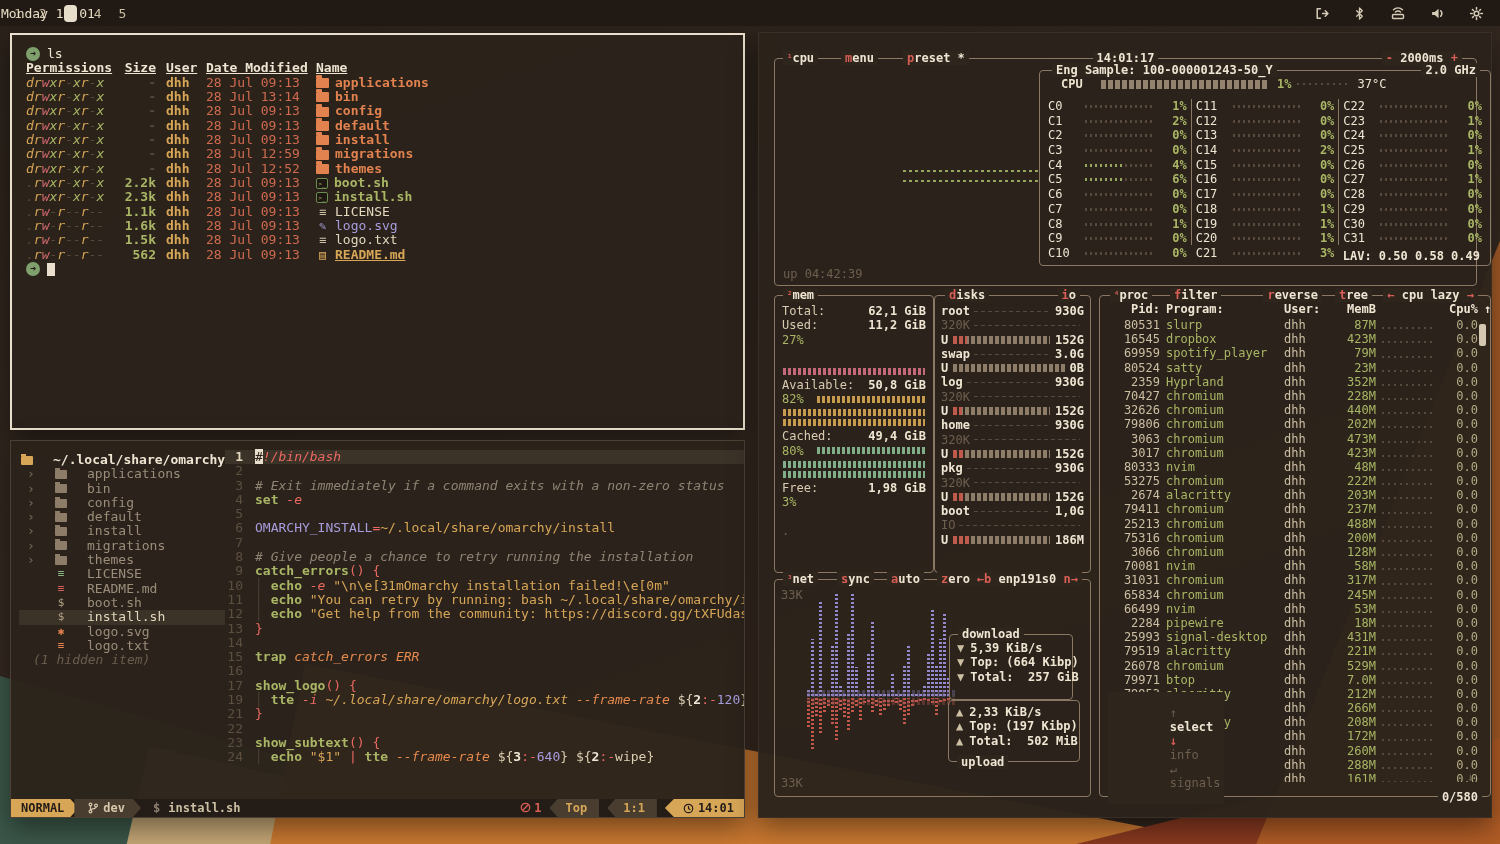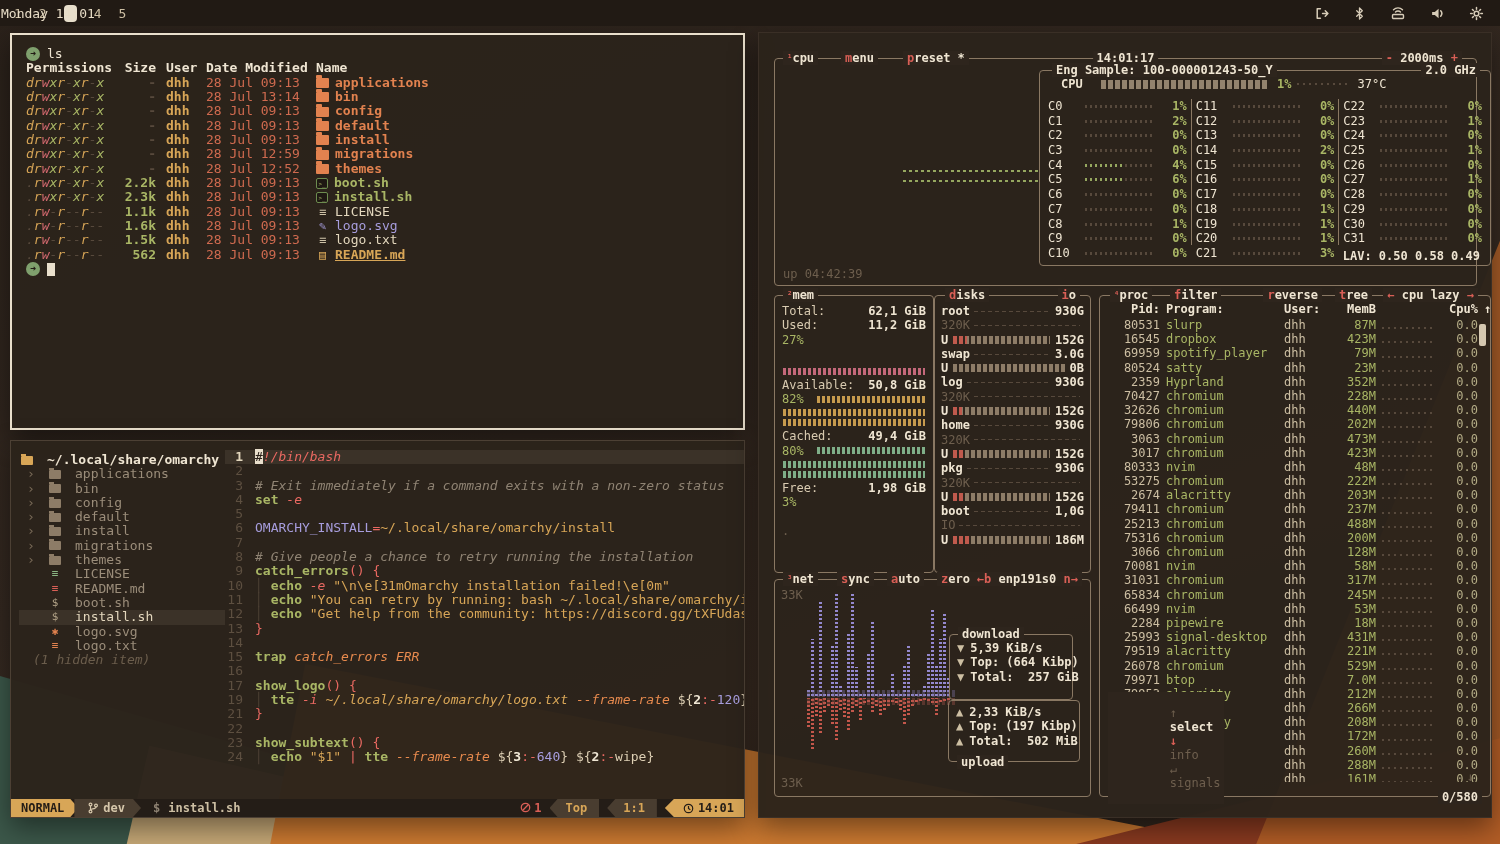--- a/index.html
+++ b/index.html
@@ -38,21 +38,21 @@
 
   
   #term{left:10px;top:33px;width:735px;height:397px;border:2px solid #e9dfcc;
     font-size:13px;line-height:14.35px;padding:12px 14px;color:var(--fg)}
   .promptline{display:flex;align-items:center;gap:7px;height:14.35px}
   .parrow{width:14px;height:14px;border-radius:50%;background:#7fa06d;color:#221b15;
     font-size:10px;line-height:14px;text-align:center;flex:0 0 14px}
   .pcmd{color:var(--fgb)}
   .ls-head,.ls-row{display:grid;grid-template-columns:82px 38px 30px 100px auto;
     column-gap:10px;height:14.35px;align-items:center;white-space:pre}
-  .ls-head span{color:var(--fgb);font-weight:bold;}
+  .ls-head span{color:var(--fgb);font-weight:bold;text-decoration:underline}
   .ls-head .h-size{text-align:right}
   .pc-d,.pc-r{color:var(--gold)} .pc-w{color:#d46a70} .pc-x{color:var(--green)} .pc-dim{color:var(--dim2)}
   .ls-size{text-align:right;color:var(--green);font-weight:bold}
   .ls-size.empty{color:var(--dim2)}
   .ls-user{color:var(--gold);font-weight:bold}
   .ls-date{color:var(--date)}
   .ls-name{display:flex;align-items:center;gap:6px}
   .fold{width:13px;height:10px;background:#e2824f;border-radius:1px;position:relative;flex:0 0 13px}
   .fold::before{content:"";position:absolute;top:-3px;left:0;width:6px;height:3px;background:#e2824f;border-radius:1px 1px 0 0}
   .scrico{width:12px;height:11px;background:#1e1813;border:1px solid #6d8c4f;color:#a9b665;
@@ -61,21 +61,21 @@
   .nm-dir{color:var(--salmon);font-weight:bold}
   .nm-scr{color:var(--green);font-weight:bold}
   .nm-file{color:#e3d7bd}
   .nm-svg{color:var(--lav)}
   .nm-readme{color:var(--gold);font-weight:bold;text-decoration:underline}
   .curblock{width:8px;height:13px;background:#e9dfcc;display:inline-block}
 
   
   #editor{left:10px;top:440px;width:735px;height:378px;border:1px solid #4c4034;font-size:13px;line-height:14.3px}
   #tree{position:absolute;left:0;top:0;width:214px;bottom:18px;padding:12px 0 0 8px;overflow:hidden;color:#9b8d7a}
-  .titem{display:flex;align-items:center;gap:14px;height:14.3px;white-space:pre;padding-left:8px}
+  .titem{display:flex;align-items:center;gap:20px;height:14.3px;white-space:pre;padding-left:8px}
   .titem.root{padding-left:2px;color:var(--fgb);font-weight:bold}
   .titem.sel{background:#3b3228;color:#e3d7bd}
   .tchev{color:#7a6b58;width:8px}
   .tfold{width:12px;height:9px;background:#8d7c67;border-radius:1px;position:relative;flex:0 0 12px}
   .tfold::before{content:"";position:absolute;top:-2px;left:0;width:5px;height:2px;background:#8d7c67}
   .tfold.gold{background:#d8a657}.tfold.gold::before{background:#d8a657}
   .tico{width:12px;text-align:center;flex:0 0 12px;font-size:11px}
   .tnote{color:#6b5d4c;font-style:italic;padding-left:14px;height:14.3px}
   #codepane{position:absolute;left:214px;top:0;right:0;bottom:18px;padding-top:9px;overflow:hidden}
   .cline{display:flex;height:14.3px;white-space:pre}

